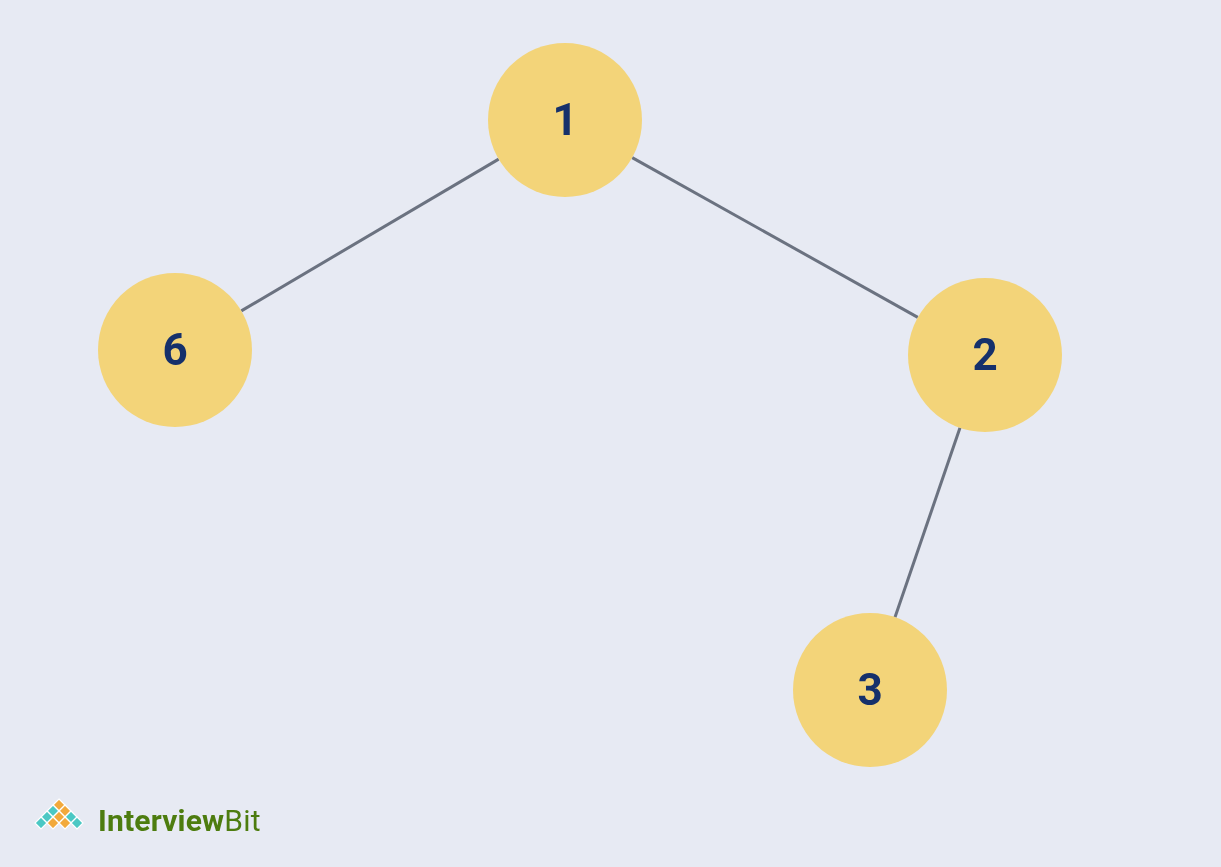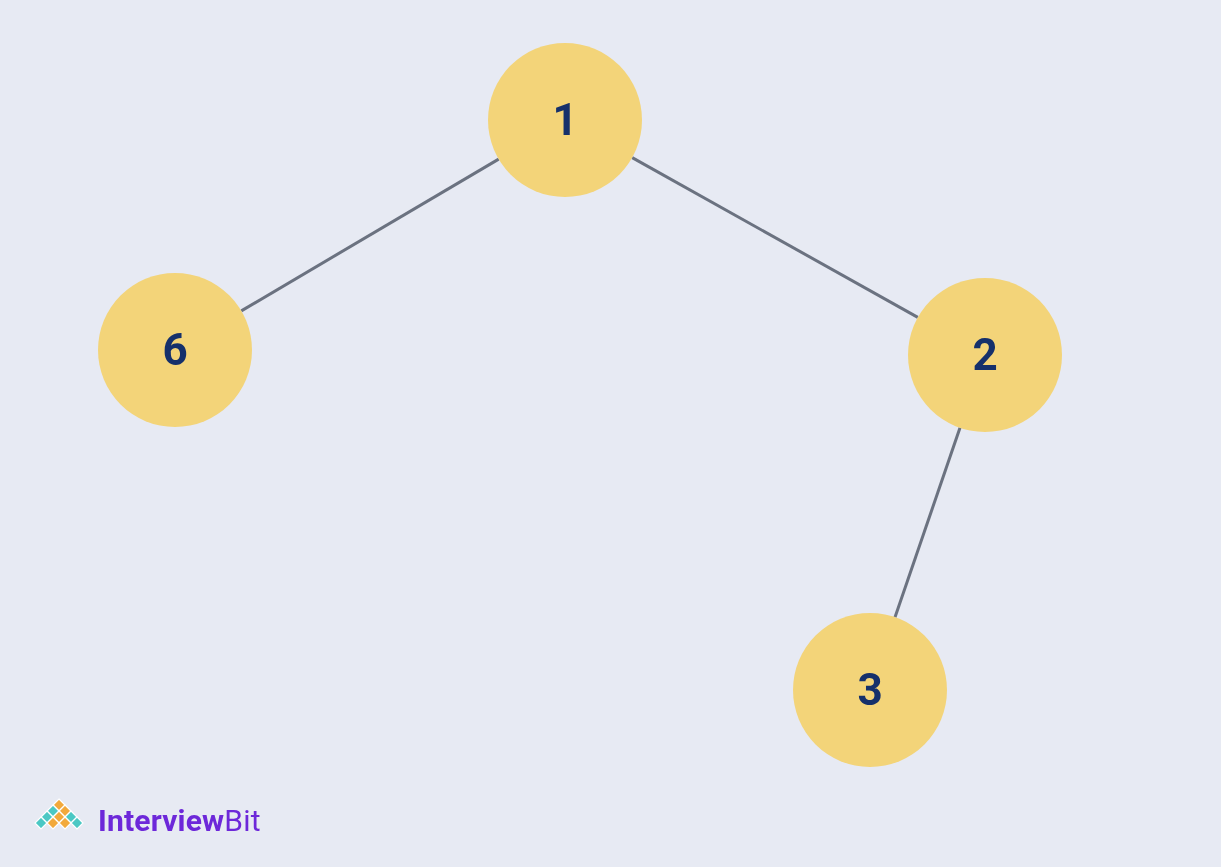--- a/index.html
+++ b/index.html
@@ -37,21 +37,21 @@
   .logo {
     position: absolute;
     left: 30px;
     bottom: 22px;
     display: flex;
     align-items: center;
     gap: 10px;
   }
   .logo-text {
     font-size: 30px;
-    color: #6d28d9;
+    color: #4d7c0f;
     letter-spacing: 0.2px;
   }
   .logo-text .bold {
     font-weight: 700;
   }
   .logo-text .light {
     font-weight: 400;
   }
 </style>
 </head>

